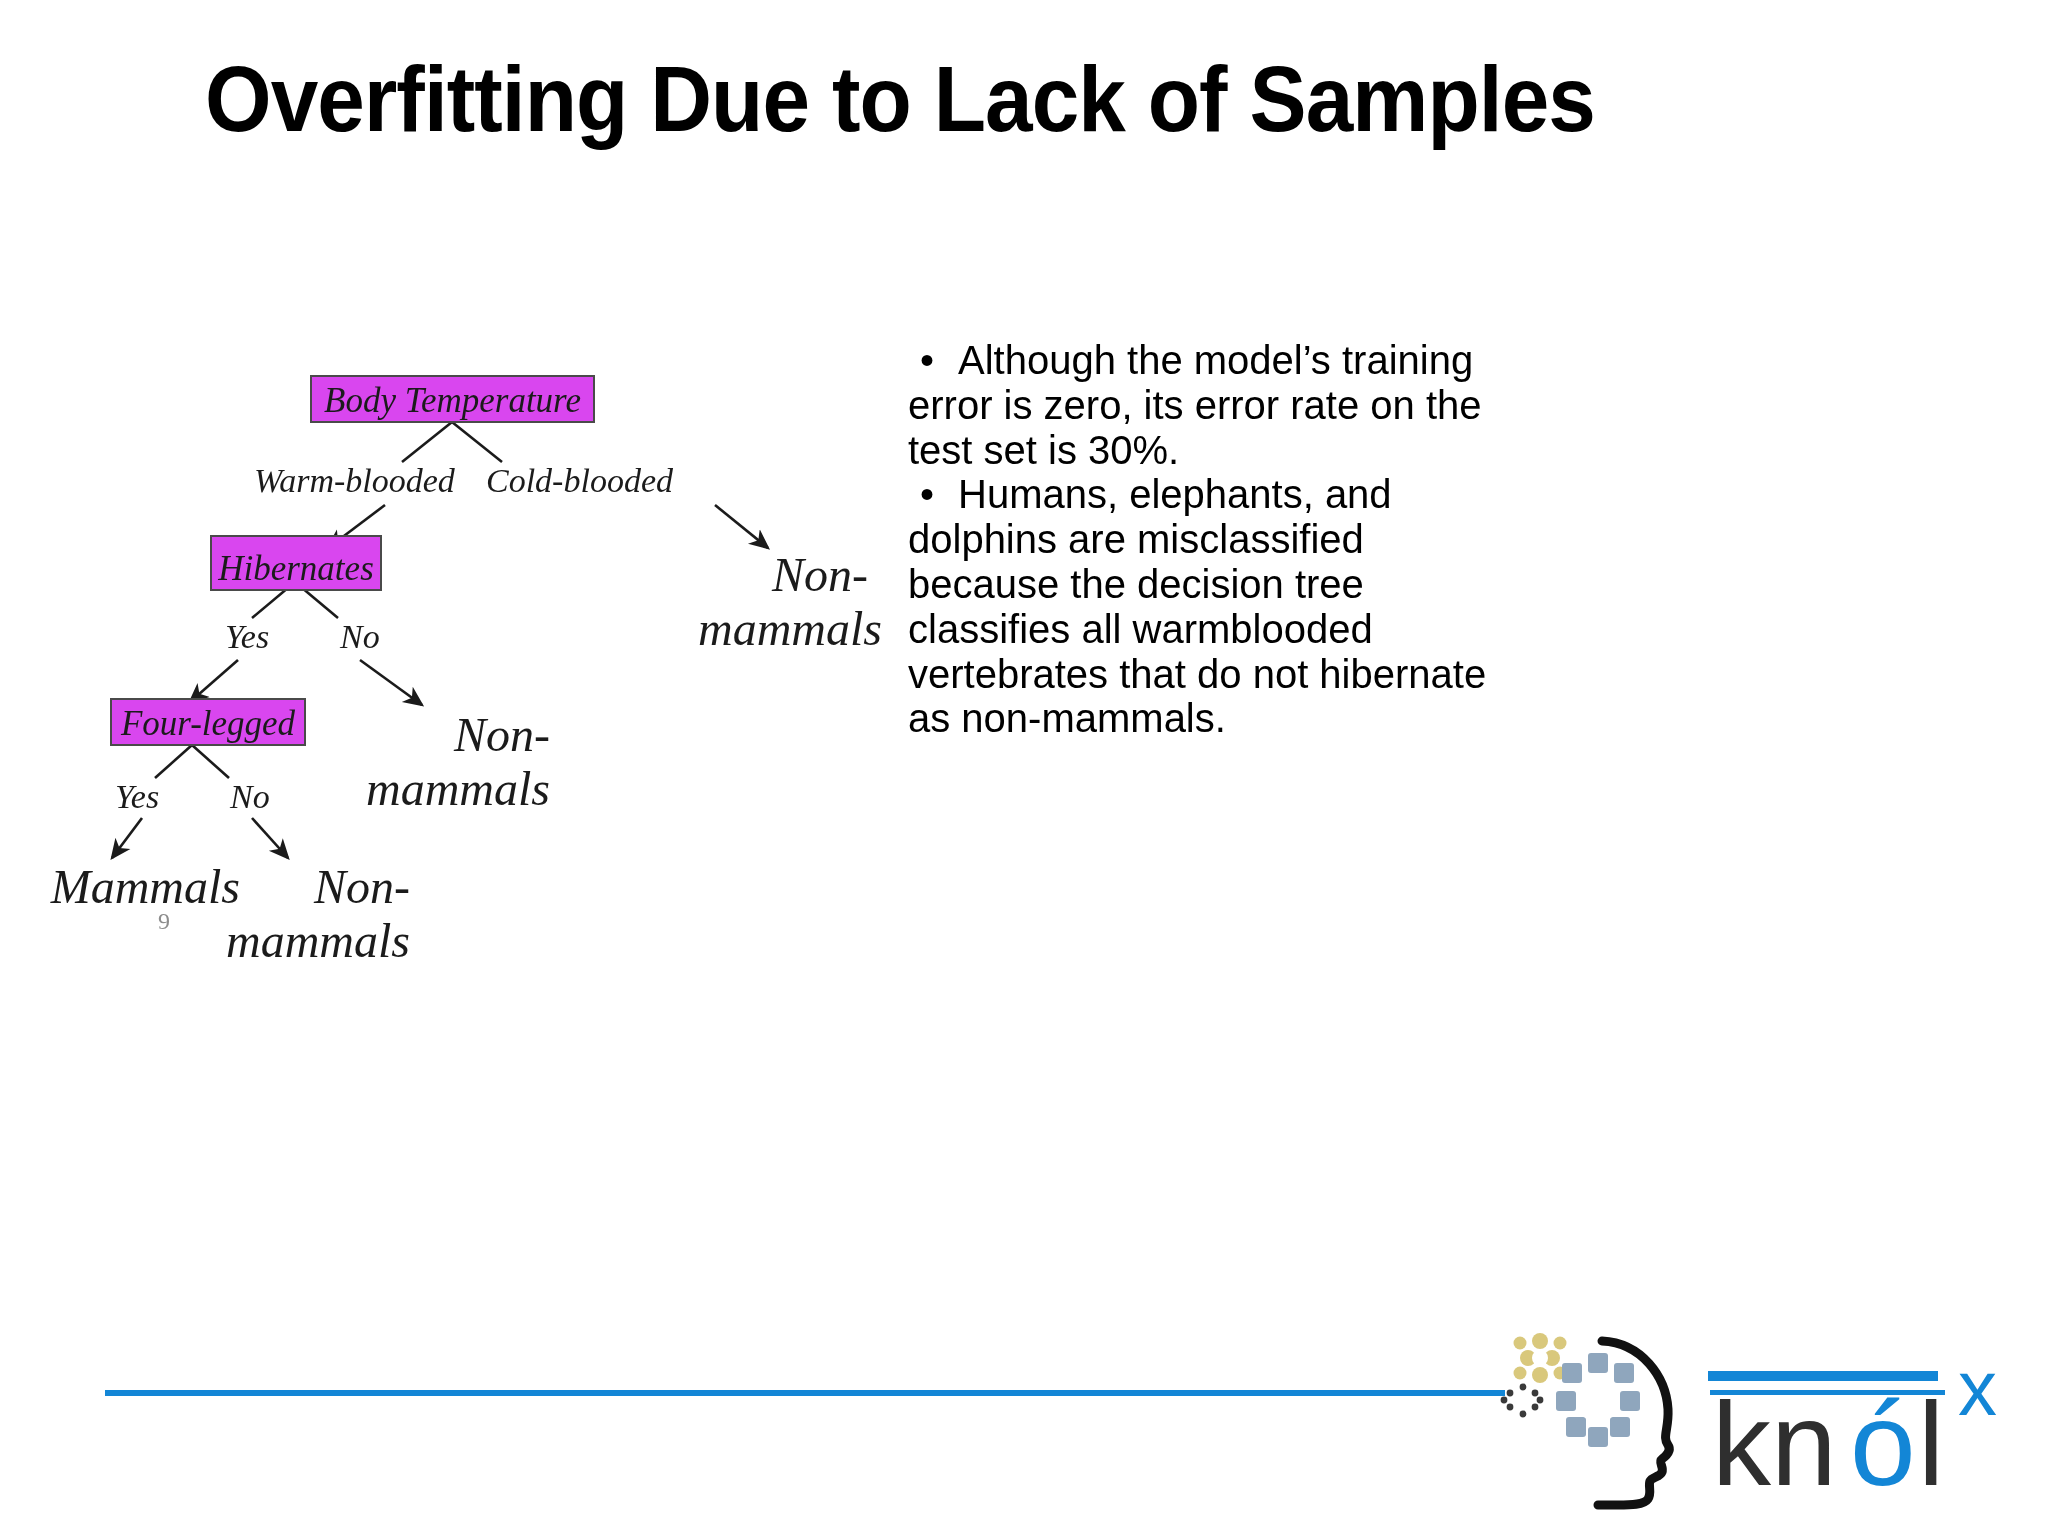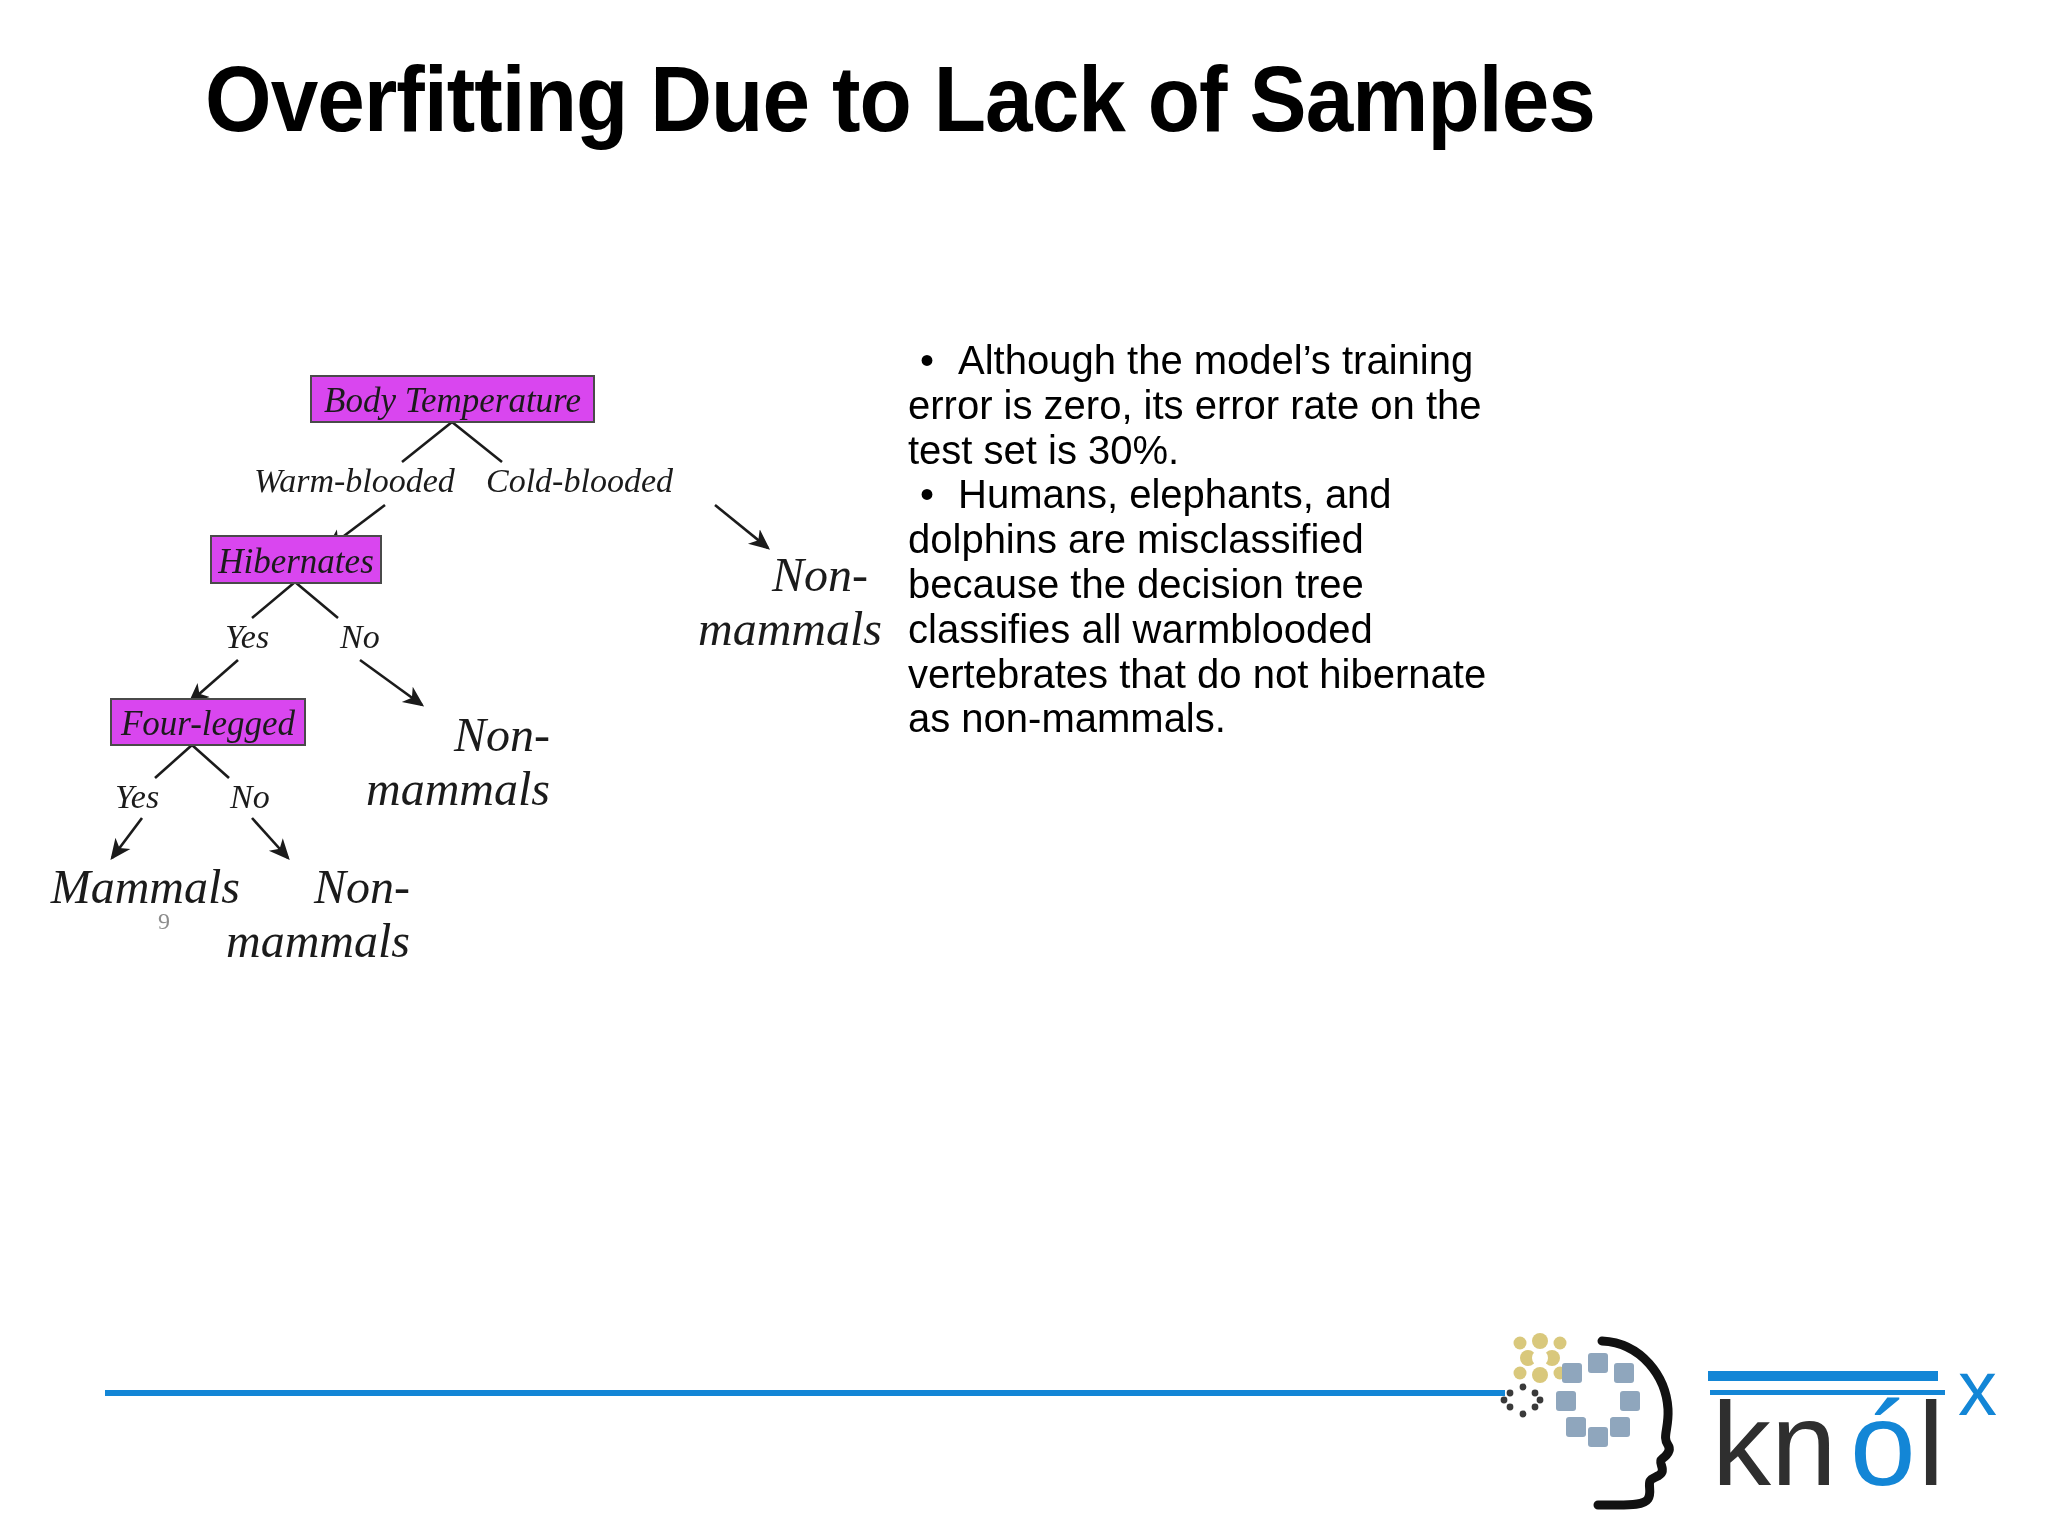--- a/index.html
+++ b/index.html
@@ -161,21 +161,21 @@
 
     <line x1="12" y1="468" x2="-18" y2="508" stroke="#1b1b1b" stroke-width="2.6" marker-end="url(#arrowhead)"></line>
 
     <line x1="122" y1="468" x2="158" y2="508" stroke="#1b1b1b" stroke-width="2.6" marker-end="url(#arrowhead)"></line>
   </svg>
 
   <div class="node-box" style="left:180px; top:25px; width:285px; height:48px;">
     <span>Body Temperature</span>
   </div>
 
-  <div class="node-box" style="left:80px; top:185px; width:172px; height:49px;">
+  <div class="node-box" style="left:80px; top:185px; width:172px; height:56px;">
     <span>Hibernates</span>
   </div>
 
   <div class="node-box" style="left:-20px; top:348px; width:196px; height:48px;">
     <span>Four-legged</span>
   </div>
 
   <div class="edge-label" style="left:124px; top:112px;">Warm-blooded</div>
   <div class="edge-label" style="left:356px; top:112px;">Cold-blooded</div>
   <div class="edge-label" style="left:95px; top:268px;">Yes</div>

